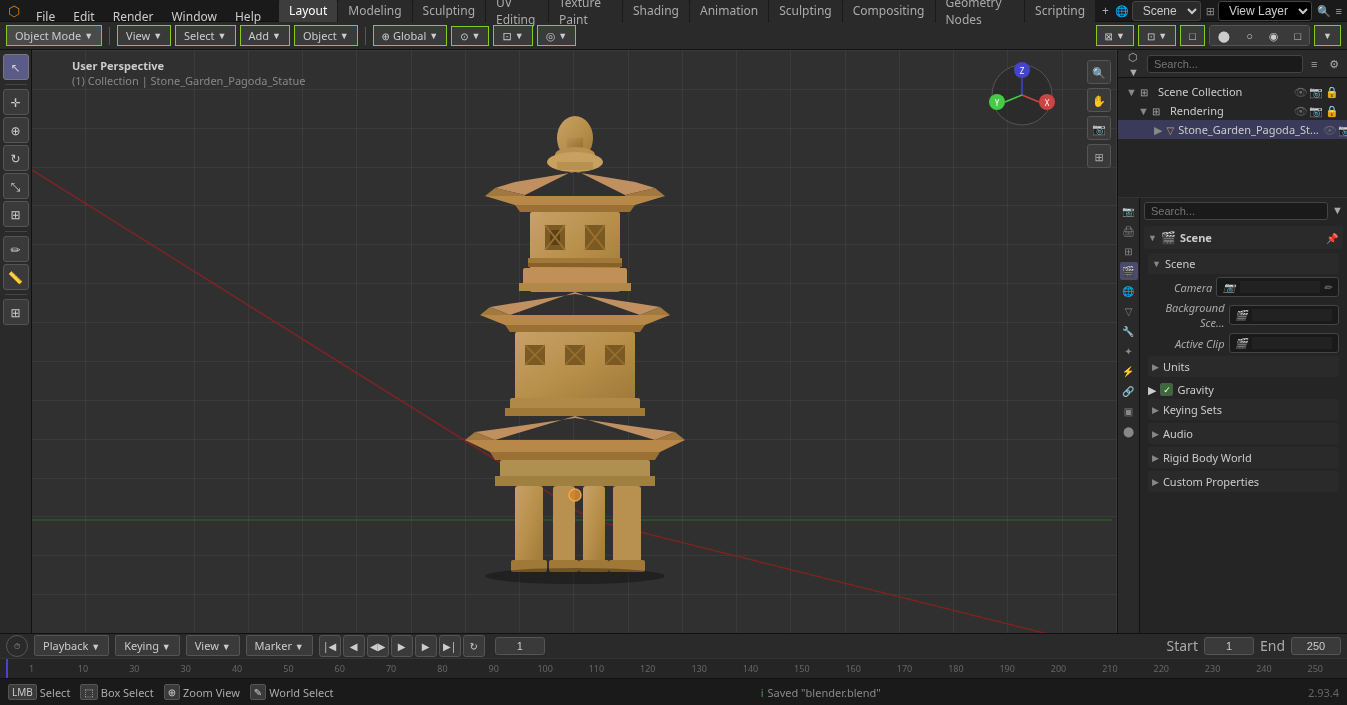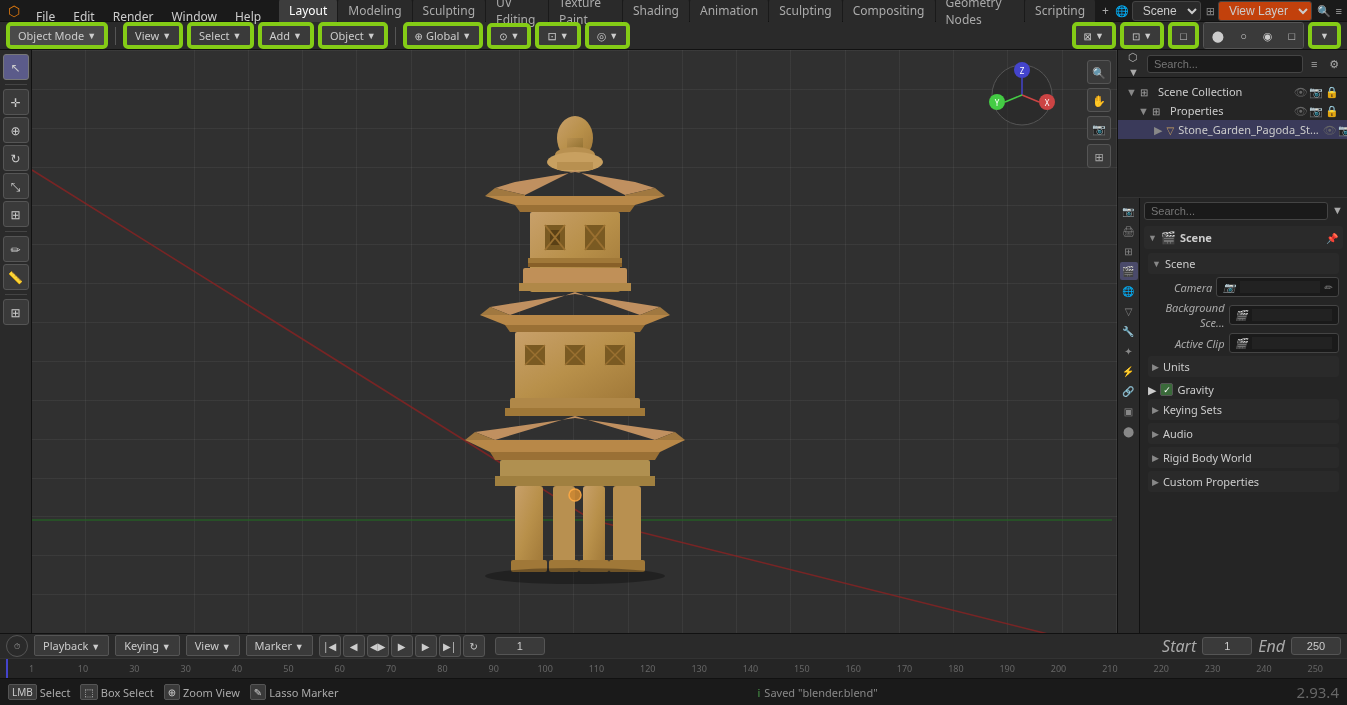--- a/index.html
+++ b/index.html
@@ -76,46 +76,46 @@
     }
     .scene-selector {
       background: #2a2a2a;
       border: 1px solid #444;
       color: #ccc;
       padding: 1px 6px;
       font-size: 12px;
       border-radius: 3px;
     }
     .view-layer-selector {
-      background: #c2410c;
+      background: #000000;
       border: 1px solid #444;
       color: #ccc;
       padding: 1px 6px;
       font-size: 12px;
       border-radius: 3px;
     }
 
     
     .second-toolbar {
       width: 100%;
       height: 28px;
       background: #2a2a2a;
       display: flex;
       align-items: center;
       gap: 4px;
       padding: 0 6px;
       border-bottom: 1px solid #111;
     }
     .toolbar-btn {
       background: #3a3a3a;
-      border: 4px solid #84cc16;
+      border: 1px solid #84cc16;
       color: #ccc;
       padding: 2px 8px;
       font-size: 11px;
-      border-radius: 5px;
+      border-radius: 0;
       cursor: pointer;
       display: flex;
       align-items: center;
       gap: 3px;
     }
     .toolbar-btn.active {
       background: #4a4a4a;
     }
     .toolbar-separator {
       width: 1px;
@@ -506,23 +506,22 @@
       width: 50px;
       background: #3a3a3a;
       border: 1px solid #555;
       color: #ccc;
       padding: 2px 4px;
       font-size: 11px;
       border-radius: 3px;
       text-align: center;
     }
     .frame-label {
-      font-size: 16px;
+      font-size: 14px;
       color: #aaa;
-      font-style: italic;
     }
     .timeline-end-controls {
       margin-left: auto;
       display: flex;
       align-items: center;
       gap: 6px;
     }
     .frame-end-input {
       width: 50px;
       background: #3a3a3a;
@@ -602,21 +601,21 @@
     .saved-msg {
       margin-left: auto;
       display: flex;
       align-items: center;
       gap: 4px;
       font-size: 11px;
       color: #888;
     }
     .version-text {
       margin-left: auto;
-      font-size: 15px;
+      font-size: 11px;
       color: #666;
     }
   </style>
 </head>
 <body>
 
 <div class="top-menu-bar">
   <div class="blender-logo">⬡</div>
   <div class="menu-items">
     <span class="menu-item">File</span>
@@ -833,20 +832,24 @@
         <rect x="114" y="460" width="30" height="12" fill="#a07838" rx="2"></rect>
         <rect x="144" y="460" width="30" height="12" fill="#a07838" rx="2"></rect>
         <rect x="174" y="460" width="36" height="12" fill="#a07838" rx="2"></rect>
 
         <ellipse cx="140" cy="476" rx="90" ry="8" fill="rgba(0,0,0,0.3)"></ellipse>
 
         <circle cx="140" cy="395" r="6" fill="#cc8833" stroke="#ffaa44" stroke-width="1.5" opacity="0.9"></circle>
       </svg>
     </div>
 
+    <div class="viewport-info">
+      <div class="viewport-info-title">User Perspective</div>
+      <div class="viewport-info-sub">(1) Collection | Stone_Garden_Pagoda_Statue</div>
+    </div>
 
     <div class="nav-gizmo">
       <svg width="70" height="70" viewBox="0 0 70 70">
         <circle cx="35" cy="35" r="30" fill="rgba(40,40,40,0.6)" stroke="#555" stroke-width="1"></circle>
 
         <circle cx="35" cy="10" r="8" fill="#4444cc"></circle>
         <text x="35" y="14" text-anchor="middle" font-size="8" fill="white">Z</text>
 
         <circle cx="60" cy="42" r="8" fill="#cc4444"></circle>
         <text x="60" y="46" text-anchor="middle" font-size="8" fill="white">X</text>
@@ -884,21 +887,21 @@
         <span class="item-label">Scene Collection</span>
         <div class="item-actions">
           <span>👁</span>
           <span>📷</span>
           <span>🔒</span>
         </div>
       </div>
       <div class="outliner-item" style="padding-left: 20px;">
         <span class="expand-arrow">▼</span>
         <span class="item-icon">⊞</span>
-        <span class="item-label">Properties</span>
+        <span class="item-label">Rendering</span>
         <div class="item-actions">
           <span>👁</span>
           <span>📷</span>
           <span>🔒</span>
         </div>
       </div>
       <div class="outliner-item selected" style="padding-left: 36px;">
         <span class="expand-arrow">▶</span>
         <span class="item-icon" style="color:#c8a060;">▽</span>
         <span class="item-label">Stone_Garden_Pagoda_St...</span>
@@ -1083,21 +1086,21 @@
     <div class="status-item">
       <span class="key-icon">⬚</span>
       <span>Box Select</span>
     </div>
     <div class="status-item">
       <span class="key-icon">⊕</span>
       <span>Zoom View</span>
     </div>
     <div class="status-item">
       <span class="key-icon">✎</span>
-      <span>Lasso Marker</span>
+      <span>World Select</span>
     </div>
     <div class="saved-msg">
       <span style="color:#4a9a4a;">ℹ</span>
       <span>Saved "blender.blend"</span>
     </div>
     <span class="version-text">2.93.4</span>
   </div>
 </div>
 
 </body></html>

